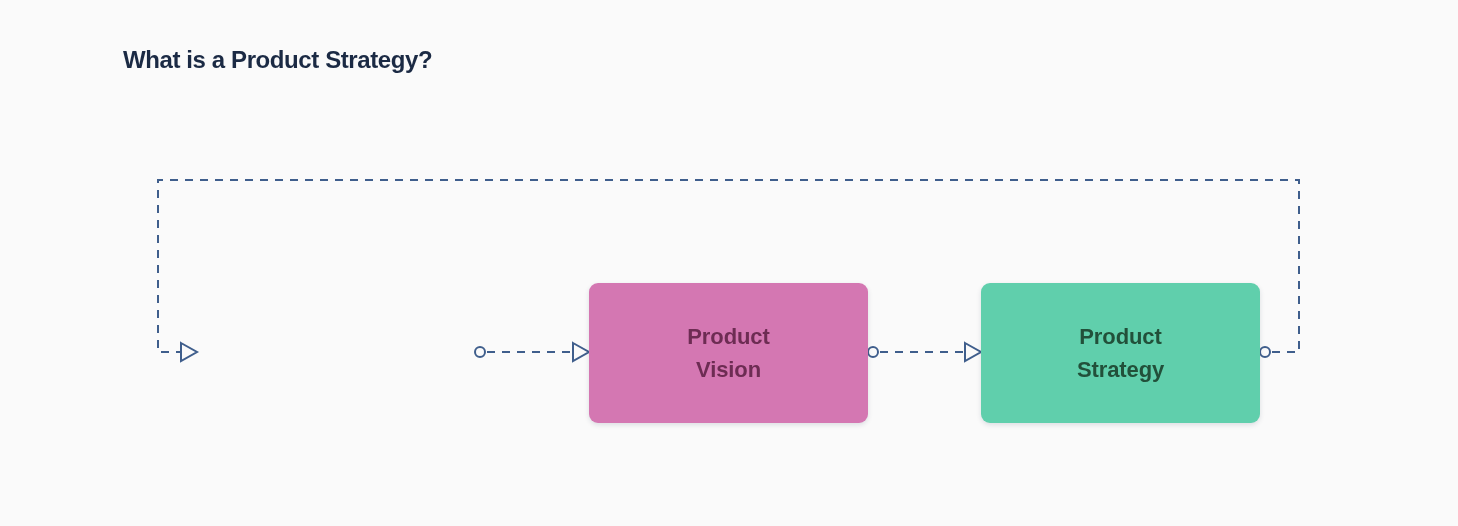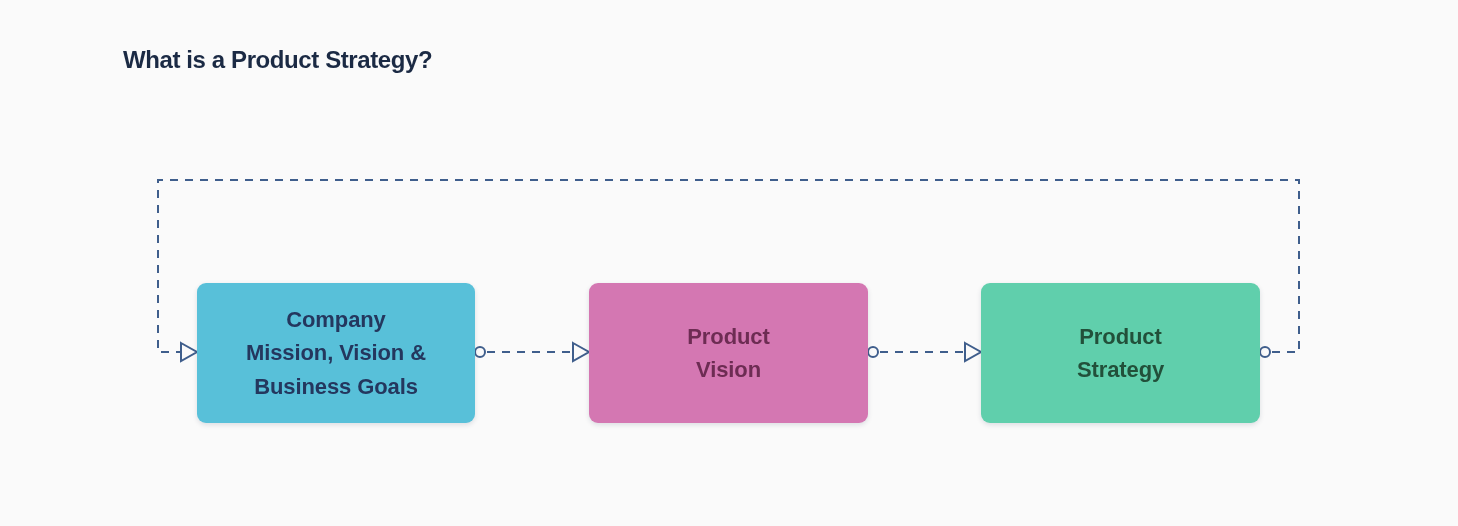--- a/index.html
+++ b/index.html
@@ -112,25 +112,20 @@
       <path d="M 965 343 L 981 352 L 965 361 Z" fill="#fafafa" stroke="#3f5e8c" stroke-width="2" stroke-linejoin="miter"></path>
     </g>
 
     <g>
       <circle cx="1265" cy="352" r="5" fill="#fafafa" stroke="#3f5e8c" stroke-width="2"></circle>
       <path d="M 1272 352 L 1299 352 L 1299 180 L 158 180 L 158 352 L 181 352" fill="none" stroke="#3f5e8c" stroke-width="2" stroke-dasharray="8 7"></path>
       <path d="M 181 343 L 197 352 L 181 361 Z" fill="#fafafa" stroke="#3f5e8c" stroke-width="2" stroke-linejoin="miter"></path>
     </g>
   </svg>
 
-  <div id="node-company" class="node-box">
-    <div class="node-label">Company
-Mission, Vision &amp;
-Business Goals</div>
-  </div>
 
   <div id="node-vision" class="node-box">
     <div class="node-label">Product
 Vision</div>
   </div>
 
   <div id="node-strategy" class="node-box">
     <div class="node-label">Product
 Strategy</div>
   </div>

